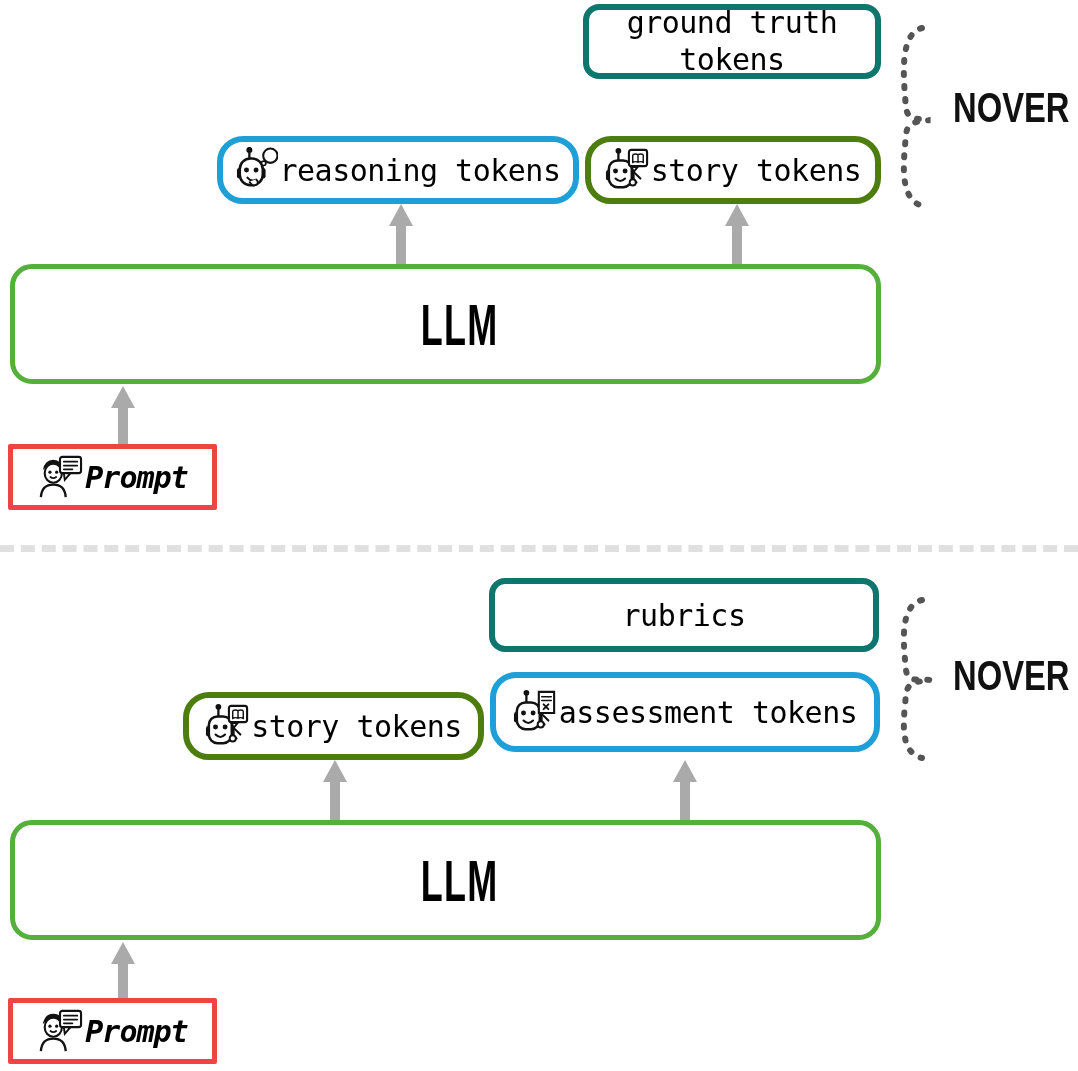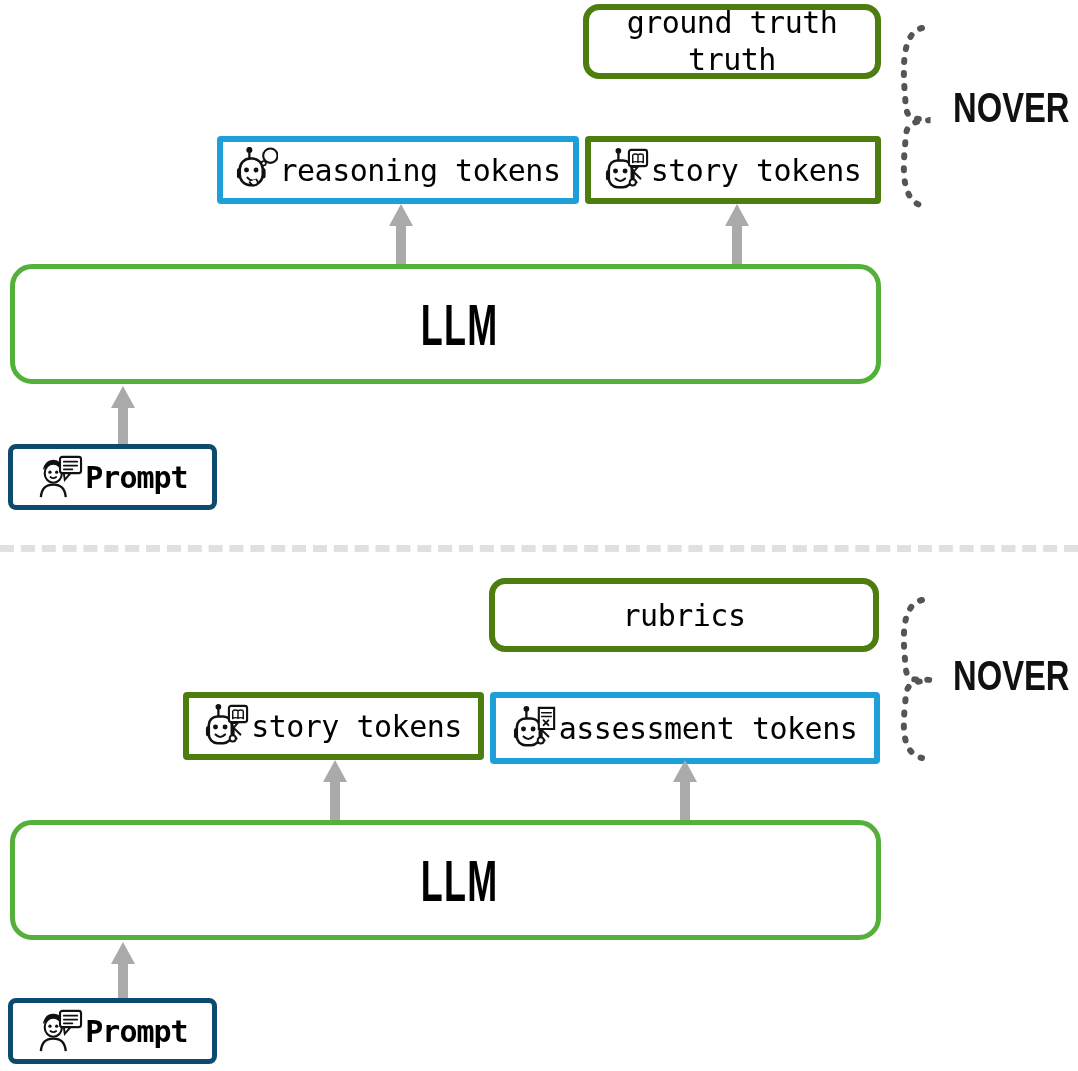--- a/index.html
+++ b/index.html
@@ -6,27 +6,27 @@
   body{
     font-family:"DejaVu Sans Mono", monospace;
     width:1078px;height:1071px;position:relative;overflow:hidden;
   }
   .stage{position:absolute;left:0;top:0;width:1078px;height:1071px;}
 
   
   .box{
     position:absolute;box-sizing:border-box;background:#fff;
     display:flex;align-items:center;justify-content:center;
-    border-radius:4px;
-  }
-  .box-black{border:6px solid #4d7c0f;border-radius:16px;}
+    border-radius:26px;
+  }
+  .box-black{border:6px solid #0f766e;border-radius:16px;}
   .box-blue{border:6px solid #1f9fd8;}
   .box-green{border:6px solid #4d7c0f;}
   .box-llm{border:5px solid #54b03a;border-radius:22px;padding-left:28px;}
-  .box-prompt{border:5px solid #0c4a6e;border-radius:8px;}
+  .box-prompt{border:5px solid #ef4444;border-radius:2px;font-style:italic;}
 
   .txt-mono{
     font-family:"DejaVu Sans Mono", monospace;
     color:#000;letter-spacing:-0.5px;
   }
   .gt-text{
     font-size:30px;line-height:1.22;text-align:center;font-weight:400;
   }
   .rubrics-text{font-size:30px;text-align:center;}
   .token-text{font-size:30px;white-space:nowrap;}
@@ -61,21 +61,21 @@
   .brace{position:absolute;}
 </style>
 </head>
 <body>
 
 <div class="stage">
 
   <div class="box box-black" style="left:583px;top:4px;width:298px;height:75px;">
     <div class="txt-mono gt-text">
       <div>ground truth</div>
-      <div>truth</div>
+      <div>tokens</div>
     </div>
   </div>
 
   <svg class="brace" style="left:890px;top:22px;" width="70" height="190" viewBox="0 0 70 190">
     <path d="M32 6 C 8 12, 14 60, 16 86 C 18 100, 30 96, 40 98 C 30 100, 18 98, 16 112 C 14 138, 8 176, 32 184" fill="none" stroke="#555" stroke-width="6" stroke-linecap="round" stroke-dasharray="2 11"></path>
   </svg>
   <div class="nover-text" style="left:953px;top:84px;">NOVER</div>
 
   <div class="box box-blue" style="left:217px;top:136px;width:362px;height:68px;">
     <div class="row-inner">
@@ -194,21 +194,21 @@
           <path d="M28 21 l2 5 l4 -5 z" fill="#fff" stroke="#111" stroke-width="2"></path>
           <path d="M34.5 8 v8 M29 8 q3 -1.5 5.5 0 M34.5 8 q3 -1.5 5.5 0 M29 8 v8 q3 -1.5 5.5 0 M40 8 v8 q-3 -1.5 -5.5 0" fill="none" stroke="#111" stroke-width="1.5"></path>
           <path d="M31 27 l6 6 M30 34 l3 3" stroke="#111" stroke-width="2.2" stroke-linecap="round" fill="none"></path>
           <circle cx="29" cy="37" r="3.2" fill="#fff" stroke="#111" stroke-width="2"></circle>
         </svg>
       </span>
       <span class="txt-mono token-text">story tokens</span>
     </div>
   </div>
 
-  <div class="box box-blue" style="left:490px;top:692px;width:390px;height:72px;">
+  <div class="box box-blue" style="left:490px;top:672px;width:390px;height:80px;">
     <div class="row-inner">
       <span class="icon">
         <svg width="44" height="46" viewBox="0 0 46 48">
           <line x1="14" y1="14" x2="14" y2="5" stroke="#111" stroke-width="2.4"></line>
           <circle cx="14" cy="4" r="3" fill="#111"></circle>
           <rect x="1" y="24" width="5" height="11" rx="2.5" fill="#111"></rect>
           <rect x="26" y="24" width="5" height="11" rx="2.5" fill="#111"></rect>
           <rect x="4" y="14" width="24" height="28" rx="9" fill="#fff" stroke="#111" stroke-width="2.6"></rect>
           <circle cx="11" cy="25" r="2.6" fill="#111"></circle>
           <circle cx="21" cy="25" r="2.6" fill="#111"></circle>

